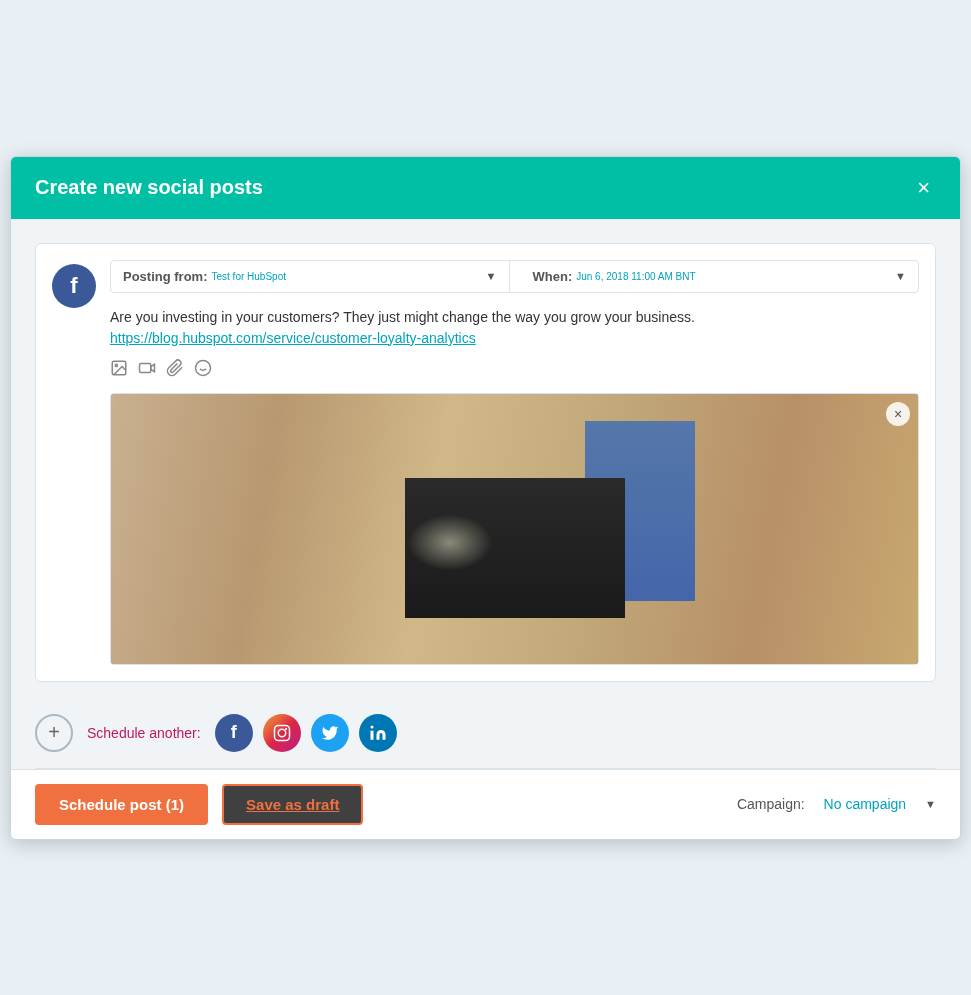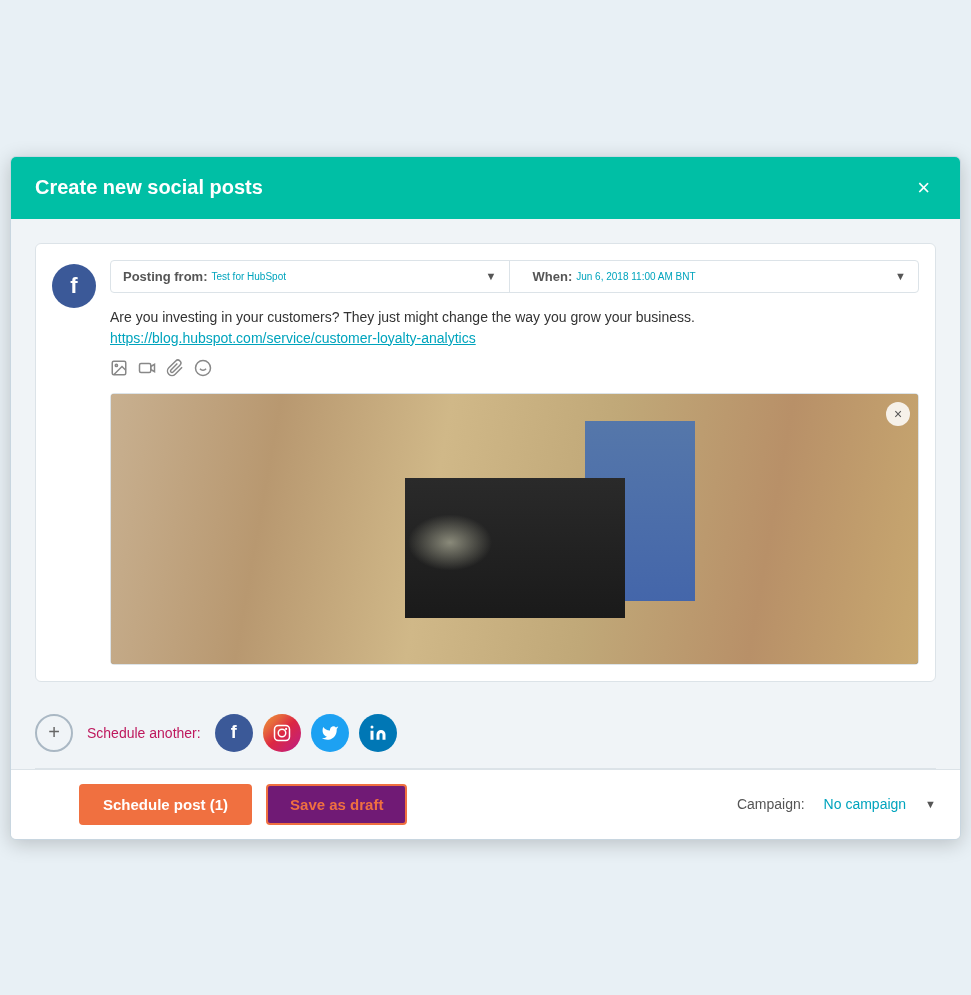--- a/index.html
+++ b/index.html
@@ -263,32 +263,32 @@
     .schedule-btn {
       background: #f07040;
       color: #fff;
       border: none;
       border-radius: 4px;
       padding: 12px 24px;
       font-size: 15px;
       font-weight: 600;
       cursor: pointer;
       white-space: nowrap;
-      margin-left: 44px;
     }
     .draft-btn {
-      background: #701a75;
+      background: #404040;
       color: #f07040;
       border: 2px solid #f07040;
       border-radius: 4px;
       padding: 10px 22px;
       font-size: 15px;
       font-weight: 600;
       cursor: pointer;
       white-space: nowrap;
+      text-decoration: underline;
     }
     .campaign-section {
       margin-left: auto;
       display: flex;
       align-items: center;
       gap: 19px;
       font-size: 14px;
       color: #555;
     }
     .campaign-value {

